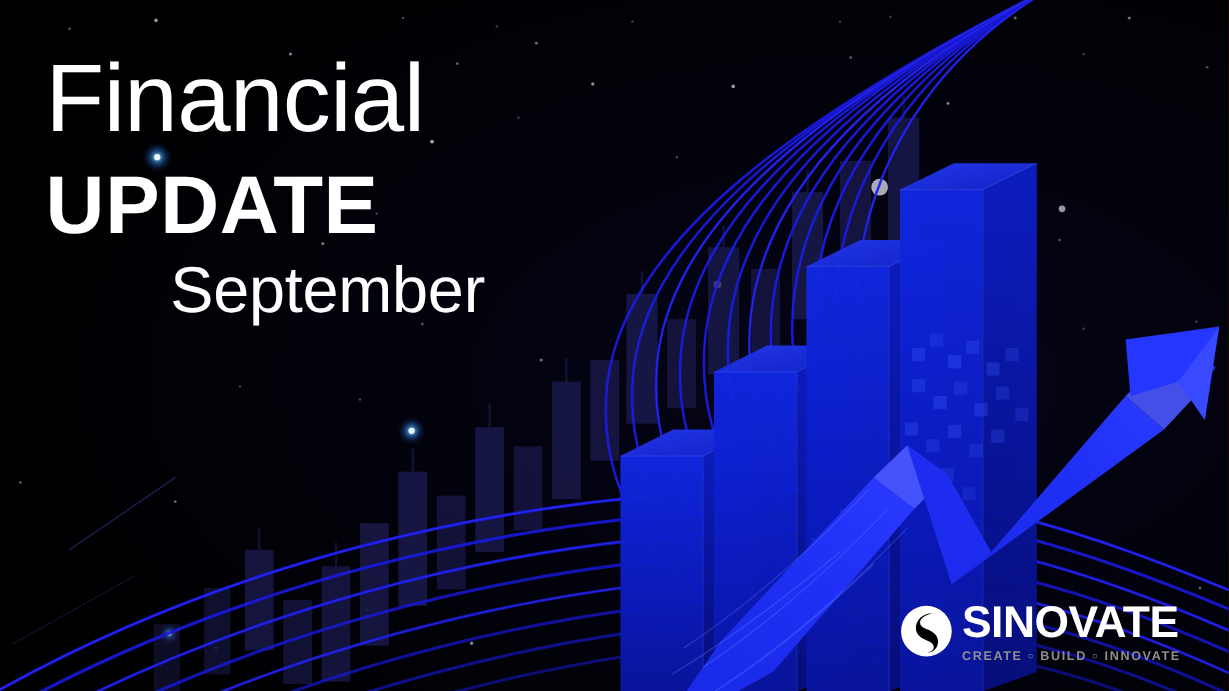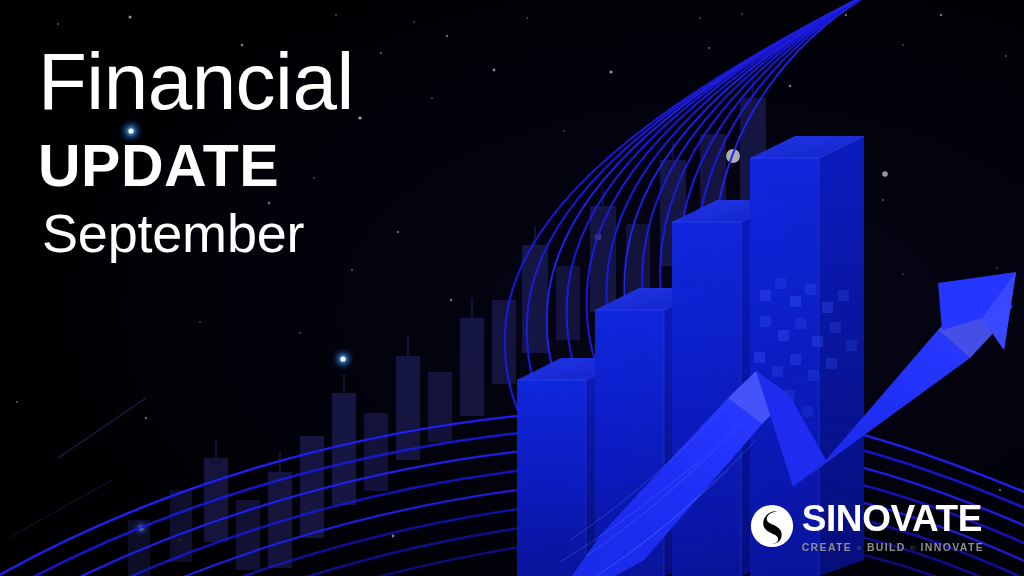--- a/index.html
+++ b/index.html
@@ -29,34 +29,35 @@
   }
   .ln1{
     font-size:80px;
     font-weight:400;
     letter-spacing:-0.5px;
     line-height:1.0;
     white-space:nowrap;
     margin:0 0 8px 4px;
   }
   .ln2{
-    font-size:59px;
+    font-size:68px;
     font-weight:700;
     letter-spacing:0.5px;
     line-height:1.0;
     white-space:nowrap;
     margin:15px 0 10px 4px;
   }
   .ln3{
     font-size:54px;
     font-weight:400;
     letter-spacing:-0.2px;
     line-height:1.0;
     white-space:nowrap;
     margin:0 0 0 8px;
+    text-align:center;
   }
 
   
   .logo{
     position:absolute;
     right:40px;bottom:24px;
     z-index:50;
     display:flex;
     align-items:center;
     gap:8px;

